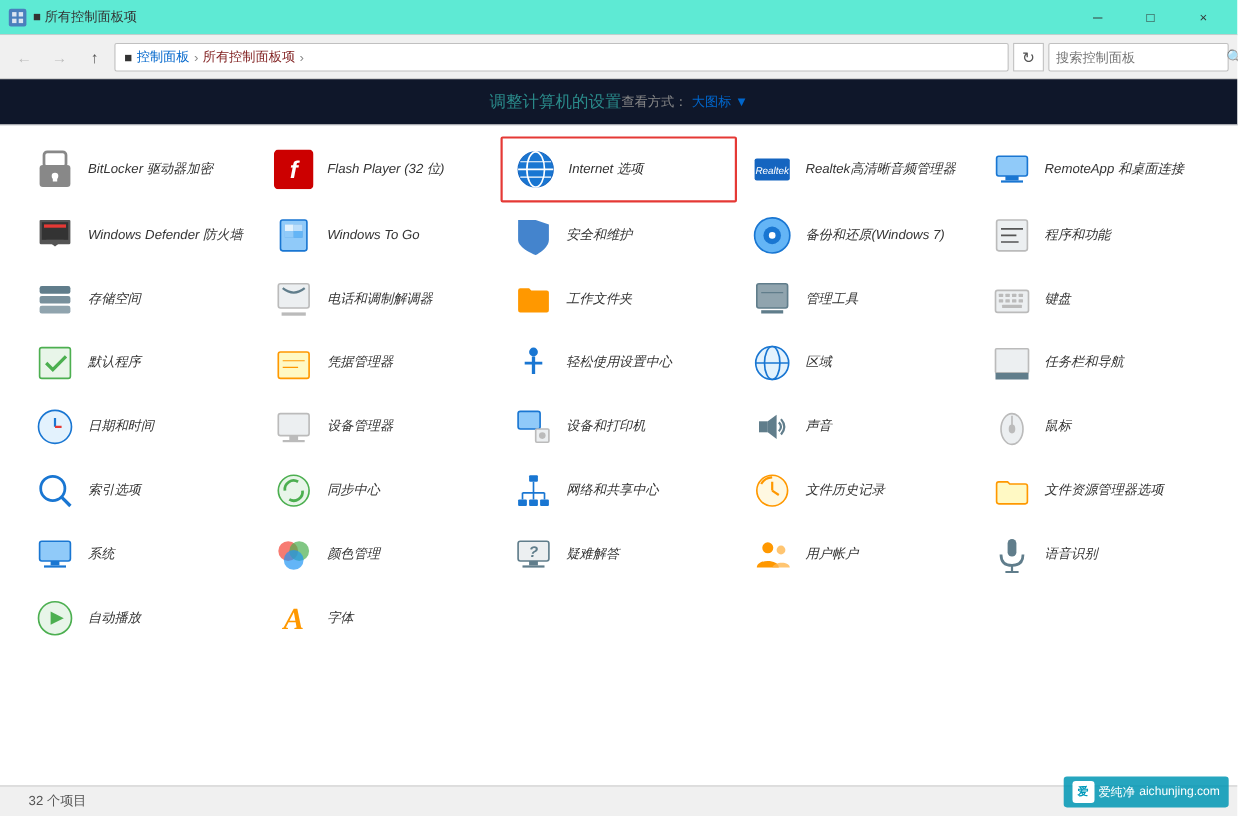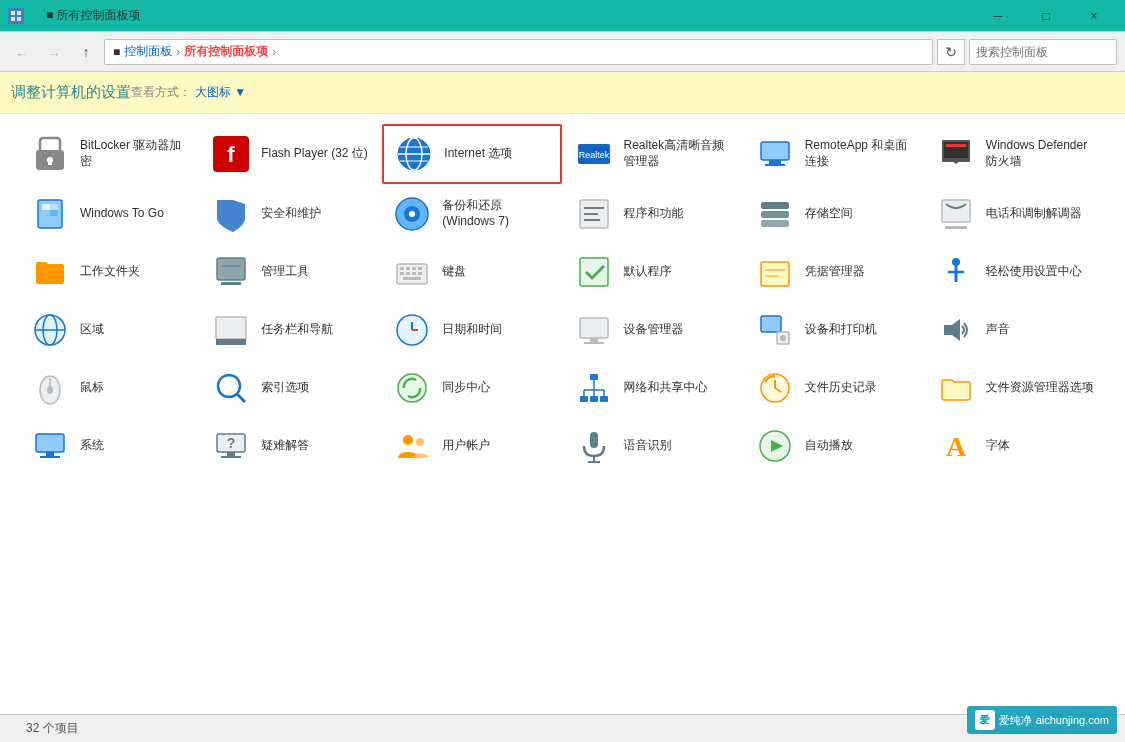--- a/index.html
+++ b/index.html
@@ -7,28 +7,27 @@
       width: 1125px;
       height: 742px;
       font-family: 'Microsoft YaHei', 'SimHei', sans-serif;
       background: #fff;
       overflow: hidden;
       font-size: 13px;
     }
 
     
     .title-bar {
-      background: #14b8a6;
+      background: #5eead4;
       height: 32px;
       display: flex;
       align-items: center;
       padding: 0 8px;
       border-bottom: 1px solid #ccc;
       user-select: none;
-      gap: 16px;
     }
     .title-bar-icon {
       width: 16px; height: 16px;
       background: #4a7fbd;
       border-radius: 2px;
       margin-right: 6px;
       display: flex; align-items: center; justify-content: center;
       font-size: 10px; color: white;
     }
     .title-bar-text {
@@ -79,21 +78,21 @@
     .address-path span { color: #0066cc; cursor: pointer; }
     .refresh-btn {
       width: 28px; height: 26px;
       border: 1px solid #c0c0c0;
       background: white;
       cursor: pointer;
       display: flex; align-items: center; justify-content: center;
       font-size: 14px; color: #555;
     }
     .search-bar {
-      width: 148px;
+      width: 164px;
       height: 26px;
       border: 1px solid #c0c0c0;
       background: white;
       display: flex;
       align-items: center;
       padding: 0 6px;
       border-radius: 2px;
     }
     .search-input {
       flex: 1;
@@ -106,24 +105,24 @@
     .search-icon-btn {
       width: 20px; height: 20px;
       border: none; background: transparent;
       cursor: pointer; font-size: 13px; color: #555;
       display: flex; align-items: center; justify-content: center;
     }
 
     
     .content-header {
       height: 42px;
-      background: #fef9c3;
-      display: flex;
-      align-items: center;
-      justify-content: flex-start;
+      background: #0f172a;
+      display: flex;
+      align-items: center;
+      justify-content: center;
       padding: 0 11px;
       border-bottom: 1px solid #e8e8e8;
     }
     .page-title {
       font-size: 15px;
       color: #2a8a8a;
       font-weight: normal;
     }
     .view-options {
       display: flex;
@@ -143,22 +142,23 @@
     .content-area {
       height: calc(742px - 32px - 40px - 42px - 28px);
       background: #fff;
       overflow-y: auto;
       padding: 10px 20px;
     }
 
     
     .items-grid {
       display: grid;
-      grid-template-columns: repeat(6, 1fr);
+      grid-template-columns: repeat(5, 1fr);
       gap: 2px;
+      font-style: italic;
     }
 
     .cp-item {
       display: flex;
       align-items: center;
       gap: 10px;
       padding: 8px 10px;
       cursor: pointer;
       border-radius: 2px;
       min-height: 48px;
@@ -237,21 +237,21 @@
 </div>
 
 <div class="address-bar">
   <button class="nav-btn disabled">←</button>
   <button class="nav-btn disabled">→</button>
   <button class="nav-btn">↑</button>
   <div class="address-path">
     <span style="color:#333; margin-right:4px;">■</span>
     <span style="color:#0066cc;">控制面板</span>
     <span style="color:#888; margin:0 4px;">›</span>
-    <span style="color:#ef4444;font-weight:bold;">所有控制面板项</span>
+    <span style="color:#7f1d1d;">所有控制面板项</span>
     <span style="color:#888; margin:0 4px;">›</span>
   </div>
   <button class="refresh-btn">↻</button>
   <div class="search-bar">
     <input class="search-input" type="text" placeholder="搜索控制面板" style="">
     <button class="search-icon-btn">🔍</button>
   </div>
 </div>
 
 <div class="content-header">
@@ -586,20 +586,30 @@
             <rect x="4" y="6" width="28" height="18" rx="2" fill="#90CAF9" stroke="#1976D2" stroke-width="1.5"></rect>
             <rect x="14" y="24" width="8" height="4" fill="#1976D2"></rect>
             <rect x="8" y="28" width="20" height="2" fill="#1976D2"></rect>
           </svg>
         </div>
         <div class="cp-label">系统</div>
       </div>
       <div class="cp-item">
         <div class="cp-icon">
           <svg width="36" height="36" viewBox="0 0 36 36">
+            <circle cx="13" cy="15" r="9" fill="#F44336" opacity="0.7"></circle>
+            <circle cx="23" cy="15" r="9" fill="#4CAF50" opacity="0.7"></circle>
+            <circle cx="18" cy="23" r="9" fill="#2196F3" opacity="0.7"></circle>
+          </svg>
+        </div>
+        <div class="cp-label">颜色管理</div>
+      </div>
+      <div class="cp-item">
+        <div class="cp-icon">
+          <svg width="36" height="36" viewBox="0 0 36 36">
             <rect x="4" y="6" width="28" height="18" rx="2" fill="#eceff1" stroke="#607D8B" stroke-width="1.5"></rect>
             <text x="18" y="20" text-anchor="middle" fill="#607D8B" font-size="14" font-weight="bold">?</text>
             <rect x="14" y="24" width="8" height="4" fill="#607D8B"></rect>
             <rect x="8" y="28" width="20" height="2" fill="#607D8B"></rect>
           </svg>
         </div>
         <div class="cp-label">疑难解答</div>
       </div>
       <div class="cp-item">
         <div class="cp-icon">

